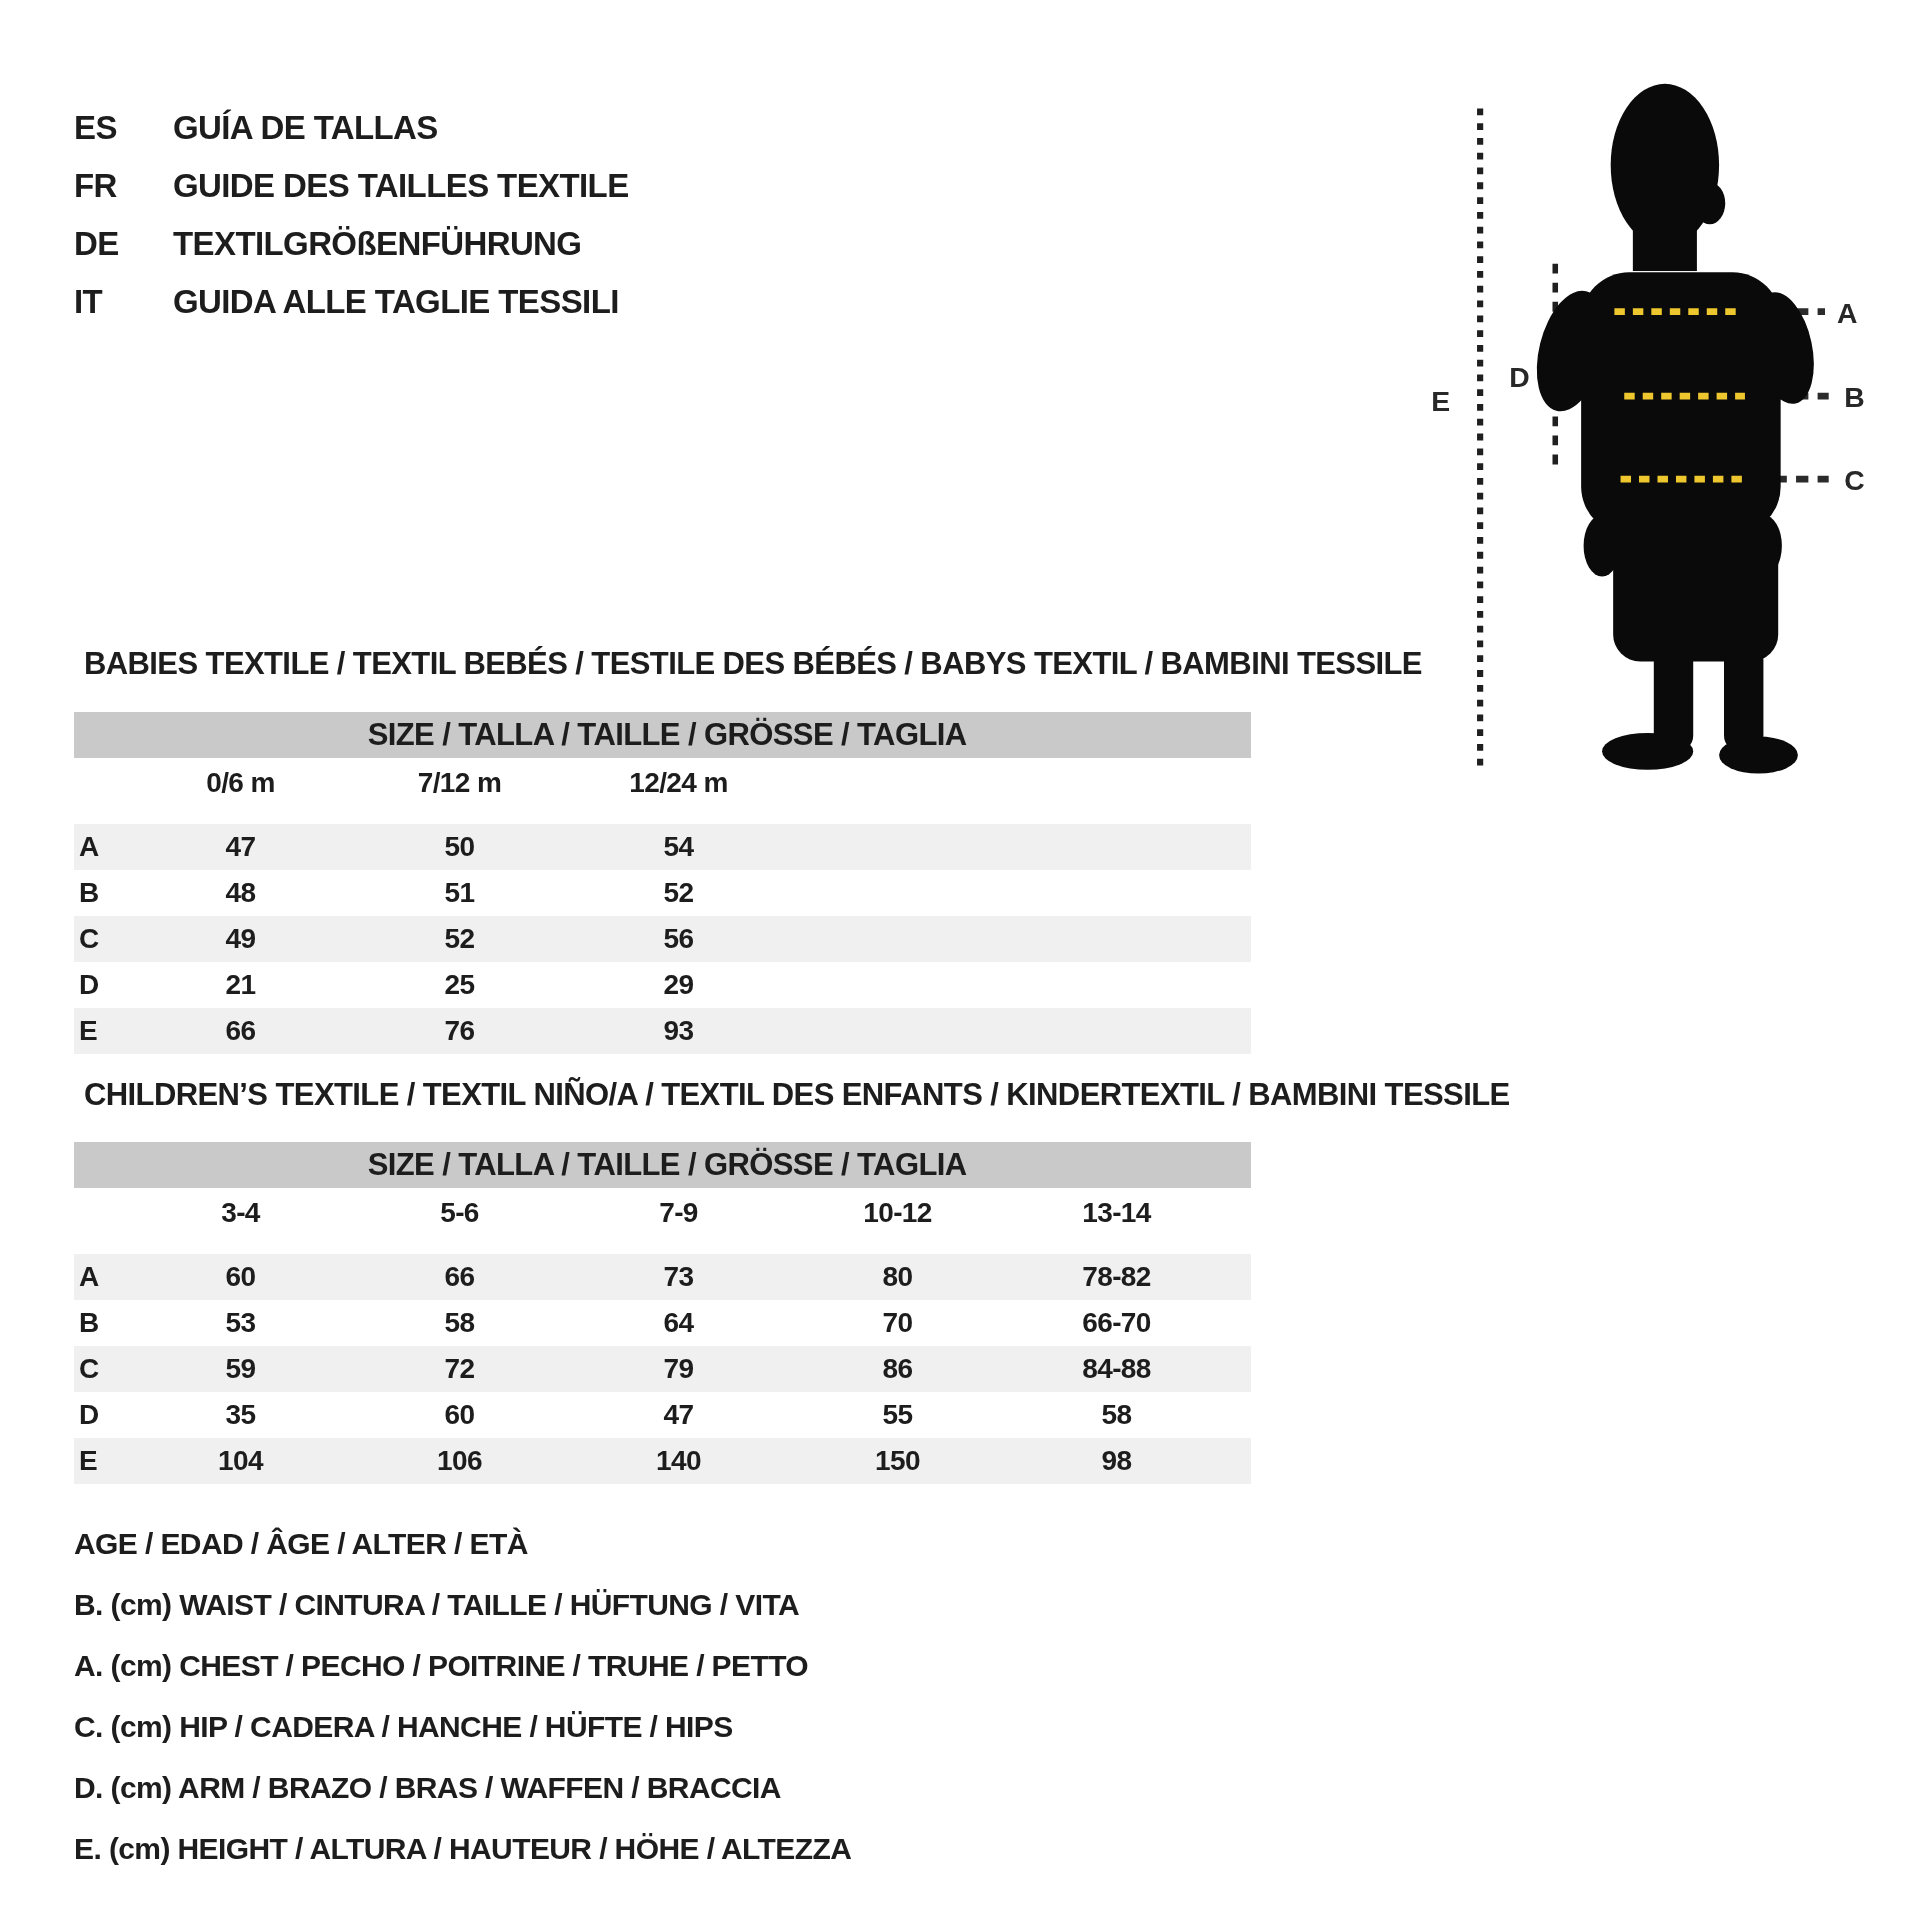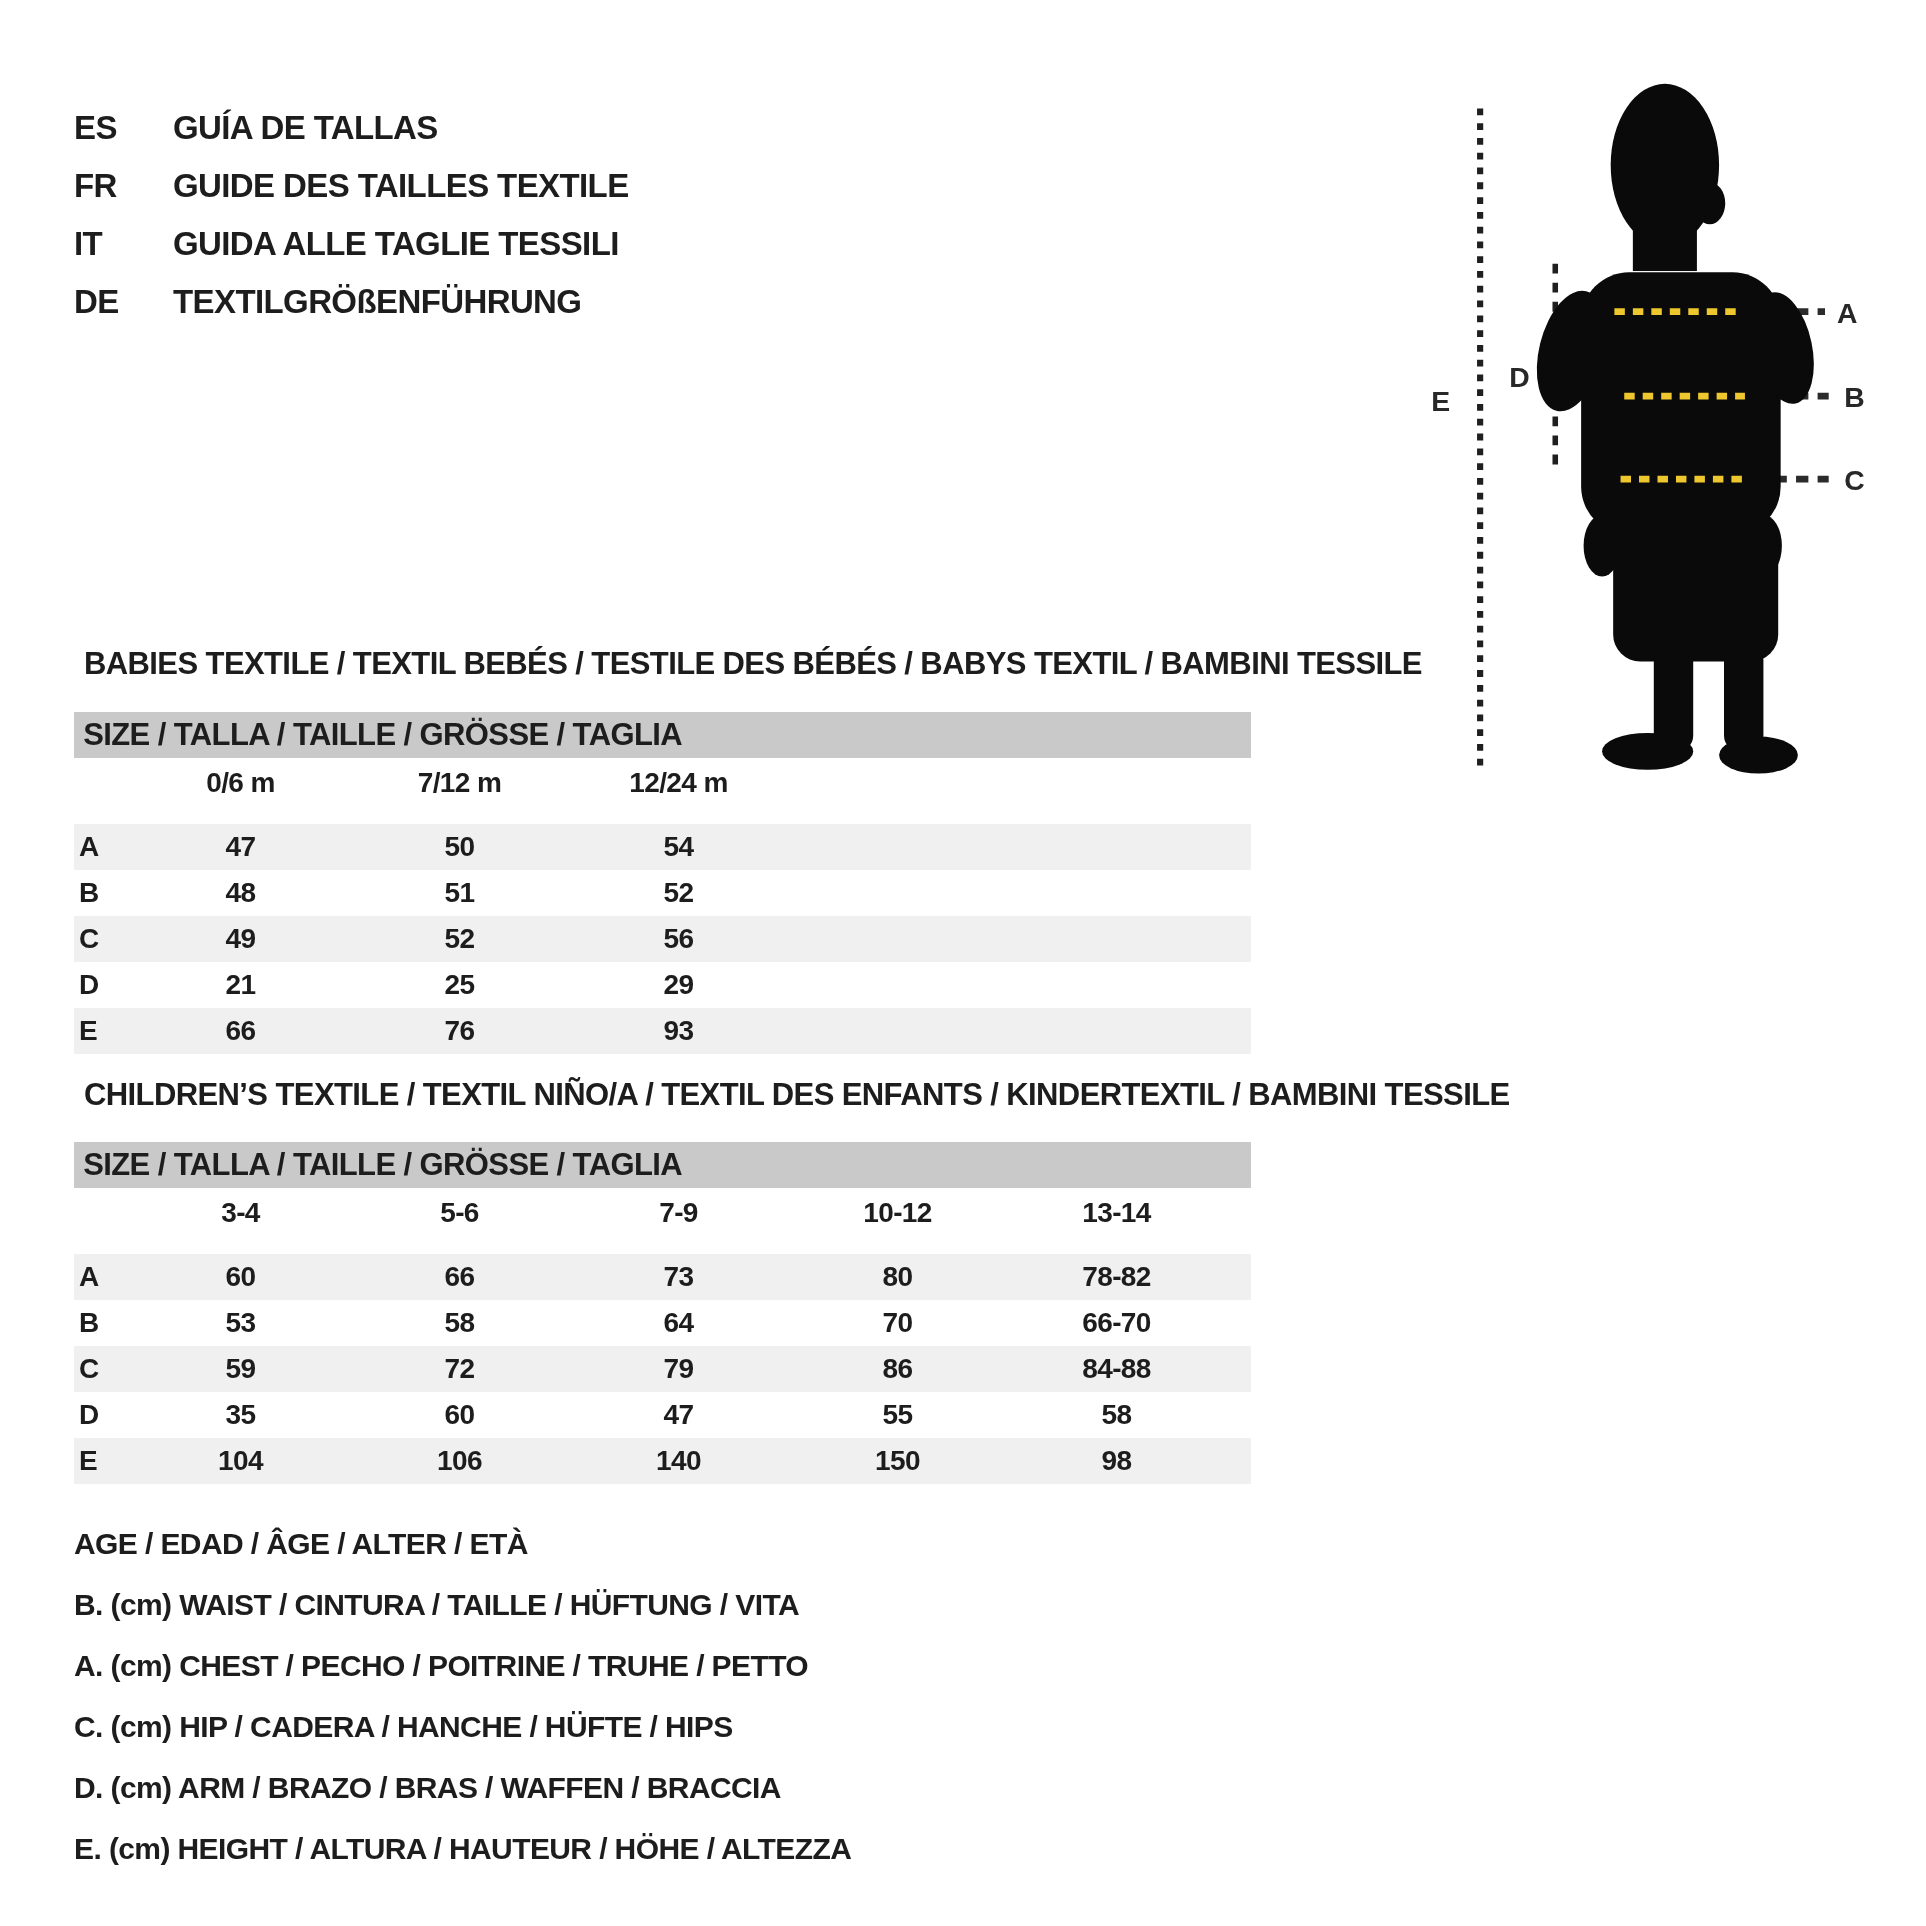--- a/index.html
+++ b/index.html
@@ -13,21 +13,21 @@
   .lang-row{display:flex;height:58px;line-height:58px;font-size:33px;}
   .lang-code{width:99px;}
   
   .section-title{position:absolute;left:84px;height:37px;line-height:37px;font-size:31px;white-space:nowrap;}
   #babies-title{top:645px;}
   #children-title{top:1076px;}
   
   .sg-table{position:absolute;left:74px;width:1177px;}
   #babies-table{top:712px;}
   #children-table{top:1142px;}
-  .size-bar{height:46px;line-height:46px;background:#c9c9c9;padding-left:9.2px;font-size:31px;}
+  .size-bar{height:46px;line-height:46px;background:#c9c9c9;padding-left:9.2px;font-size:31px;text-align:center;}
   .trow{display:grid;height:46px;line-height:46px;font-size:28px;}
   .trow.g3{grid-template-columns:57px 219px 219px 219px;}
   .trow.g5{grid-template-columns:57px 219px 219px 219px 219px 219px;}
   .trow.colhdr{height:66px;line-height:49px;background:#ffffff;}
   .trow.stripe{background:#f0f0f0;}
   .lbl{text-align:left;padding-left:5px;}
   .val{text-align:center;}
   
   .legend{position:absolute;left:74px;top:1513px;}
   .legend-line{height:61px;line-height:61px;font-size:30px;white-space:nowrap;}
@@ -49,26 +49,26 @@
   <div class="lang-list">
     <div class="lang-row">
       <span class="lang-code">ES</span>
       <span class="lang-label">GUÍA DE TALLAS</span>
     </div>
     <div class="lang-row">
       <span class="lang-code">FR</span>
       <span class="lang-label">GUIDE DES TAILLES TEXTILE</span>
     </div>
     <div class="lang-row">
+      <span class="lang-code">DE</span>
+      <span class="lang-label">TEXTILGRÖßENFÜHRUNG</span>
+    </div>
+    <div class="lang-row">
       <span class="lang-code">IT</span>
       <span class="lang-label">GUIDA ALLE TAGLIE TESSILI</span>
-    </div>
-    <div class="lang-row">
-      <span class="lang-code">DE</span>
-      <span class="lang-label">TEXTILGRÖßENFÜHRUNG</span>
     </div>
   </div>
 
   <svg id="figure-svg" viewBox="2280 80 846 1220" xmlns="http://www.w3.org/2000/svg">
 
     <line class="dotE" x1="2402" y1="176" x2="2402" y2="1250"></line>
     <line class="dotD" x1="2524" y1="428" x2="2524" y2="762"></line>
 
     <line class="dashDark" x1="2810" y1="506" x2="2962" y2="506"></line>
     <line class="dashDark" x1="2810" y1="643" x2="2968" y2="643"></line>

